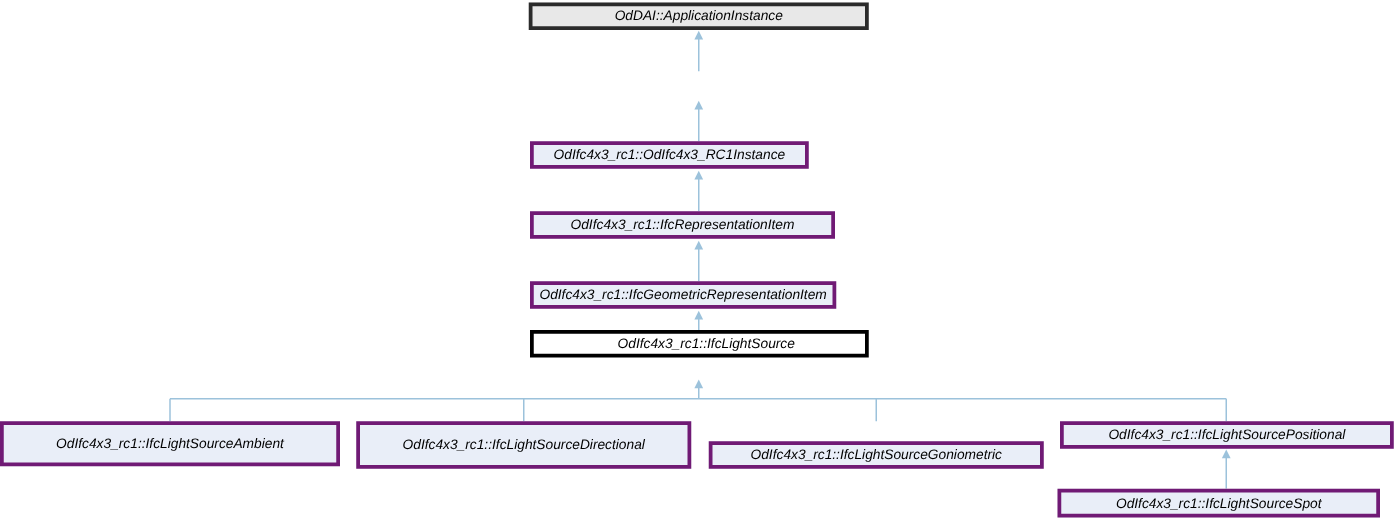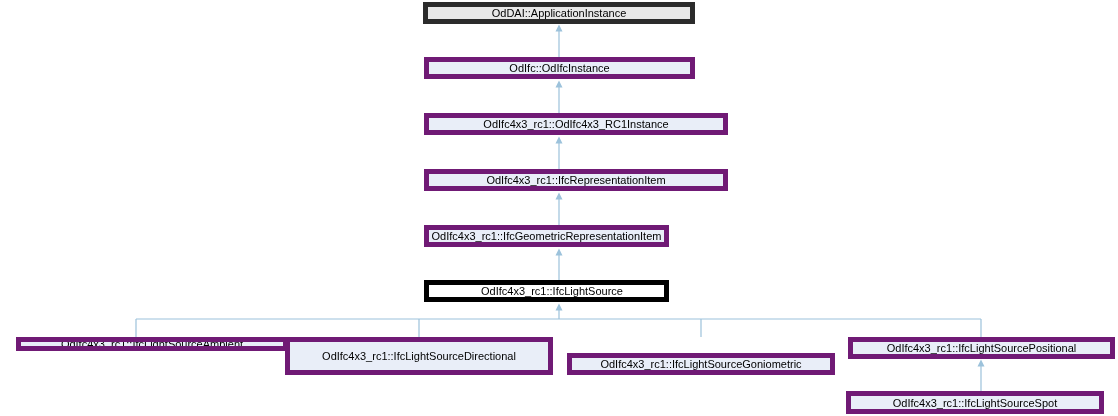--- a/index.html
+++ b/index.html
@@ -16,31 +16,32 @@
   }
   #edges {
     position: absolute;
     left: 0;
     top: 0;
     pointer-events: none;
   }
   .node {
     position: absolute;
     box-sizing: border-box;
-    border: 5px solid #701a75;
+    border: 3px solid #701a75;
     background: #e9eef8;
     color: #000000;
     font-size: 11px;
     line-height: 20px;
     text-align: center;
     white-space: nowrap;
     overflow: hidden;
     display: flex;
     align-items: center;
     justify-content: center;
+    font-style: italic;
   }
   .node--link { cursor: pointer; }
   .node--external {
     background: #e8e8e8;
     border-color: #2b2b2b;
   }
   .node--current {
     background: #ffffff;
     border-color: #000000;
   }
@@ -90,31 +91,30 @@
 
       <g>
         <polygon points="977.5,366.5 984.5,366.5 981,359.5" stroke="none"></polygon>
         <line x1="981" y1="366" x2="981" y2="391"></line>
       </g>
     </g>
   </svg>
 
   <div class="node node--external" style="left:423px; top:2px;  width:272px; height:22px;">OdDAI::ApplicationInstance</div>
 
-  <div class="node node--link" style="left:424px; top:57px; width:271px; height:22px;">OdIfc::OdIfcInstance</div>
 
-  <div class="node node--link" style="left:424px; top:113px; width:304px; height:22px;">OdIfc4x3_rc1::OdIfc4x3_RC1Instance</div>
+  <div class="node node--link" style="left:424px; top:113px; width:223px; height:22px;">OdIfc4x3_rc1::OdIfc4x3_RC1Instance</div>
 
-  <div class="node node--link" style="left:424px; top:169px; width:304px; height:22px;">OdIfc4x3_rc1::IfcRepresentationItem</div>
+  <div class="node node--link" style="left:424px; top:169px; width:244px; height:22px;">OdIfc4x3_rc1::IfcRepresentationItem</div>
 
   <div class="node node--link" style="left:424px; top:225px; width:245px; height:22px;">OdIfc4x3_rc1::IfcGeometricRepresentationItem</div>
 
-  <div class="node node--current" style="left:424px; top:280px; width:245px; height:22px;padding-left:11px;">OdIfc4x3_rc1::IfcLightSource</div>
+  <div class="node node--current" style="left:424px; top:264px; width:271px; height:22px;padding-left:11px;">OdIfc4x3_rc1::IfcLightSource</div>
 
-  <div class="node node--link" style="left:16px; top:337px; width:272px; height:14px;">OdIfc4x3_rc1::IfcLightSourceAmbient</div>
+  <div class="node node--link" style="left:0px; top:337px; width:272px; height:36px;">OdIfc4x3_rc1::IfcLightSourceAmbient</div>
 
   <div class="node node--link" style="left:285px; top:337px; width:268px; height:38px;">OdIfc4x3_rc1::IfcLightSourceDirectional</div>
 
   <div class="node node--link" style="left:567px; top:337px; width:268px; height:22px;margin-top:16px;">OdIfc4x3_rc1::IfcLightSourceGoniometric</div>
 
   <div class="node node--link" style="left:848px; top:337px; width:267px; height:22px;">OdIfc4x3_rc1::IfcLightSourcePositional</div>
 
   <div class="node node--link" style="left:846px; top:391px; width:258px; height:23px;">OdIfc4x3_rc1::IfcLightSourceSpot</div>
 
 </div>

